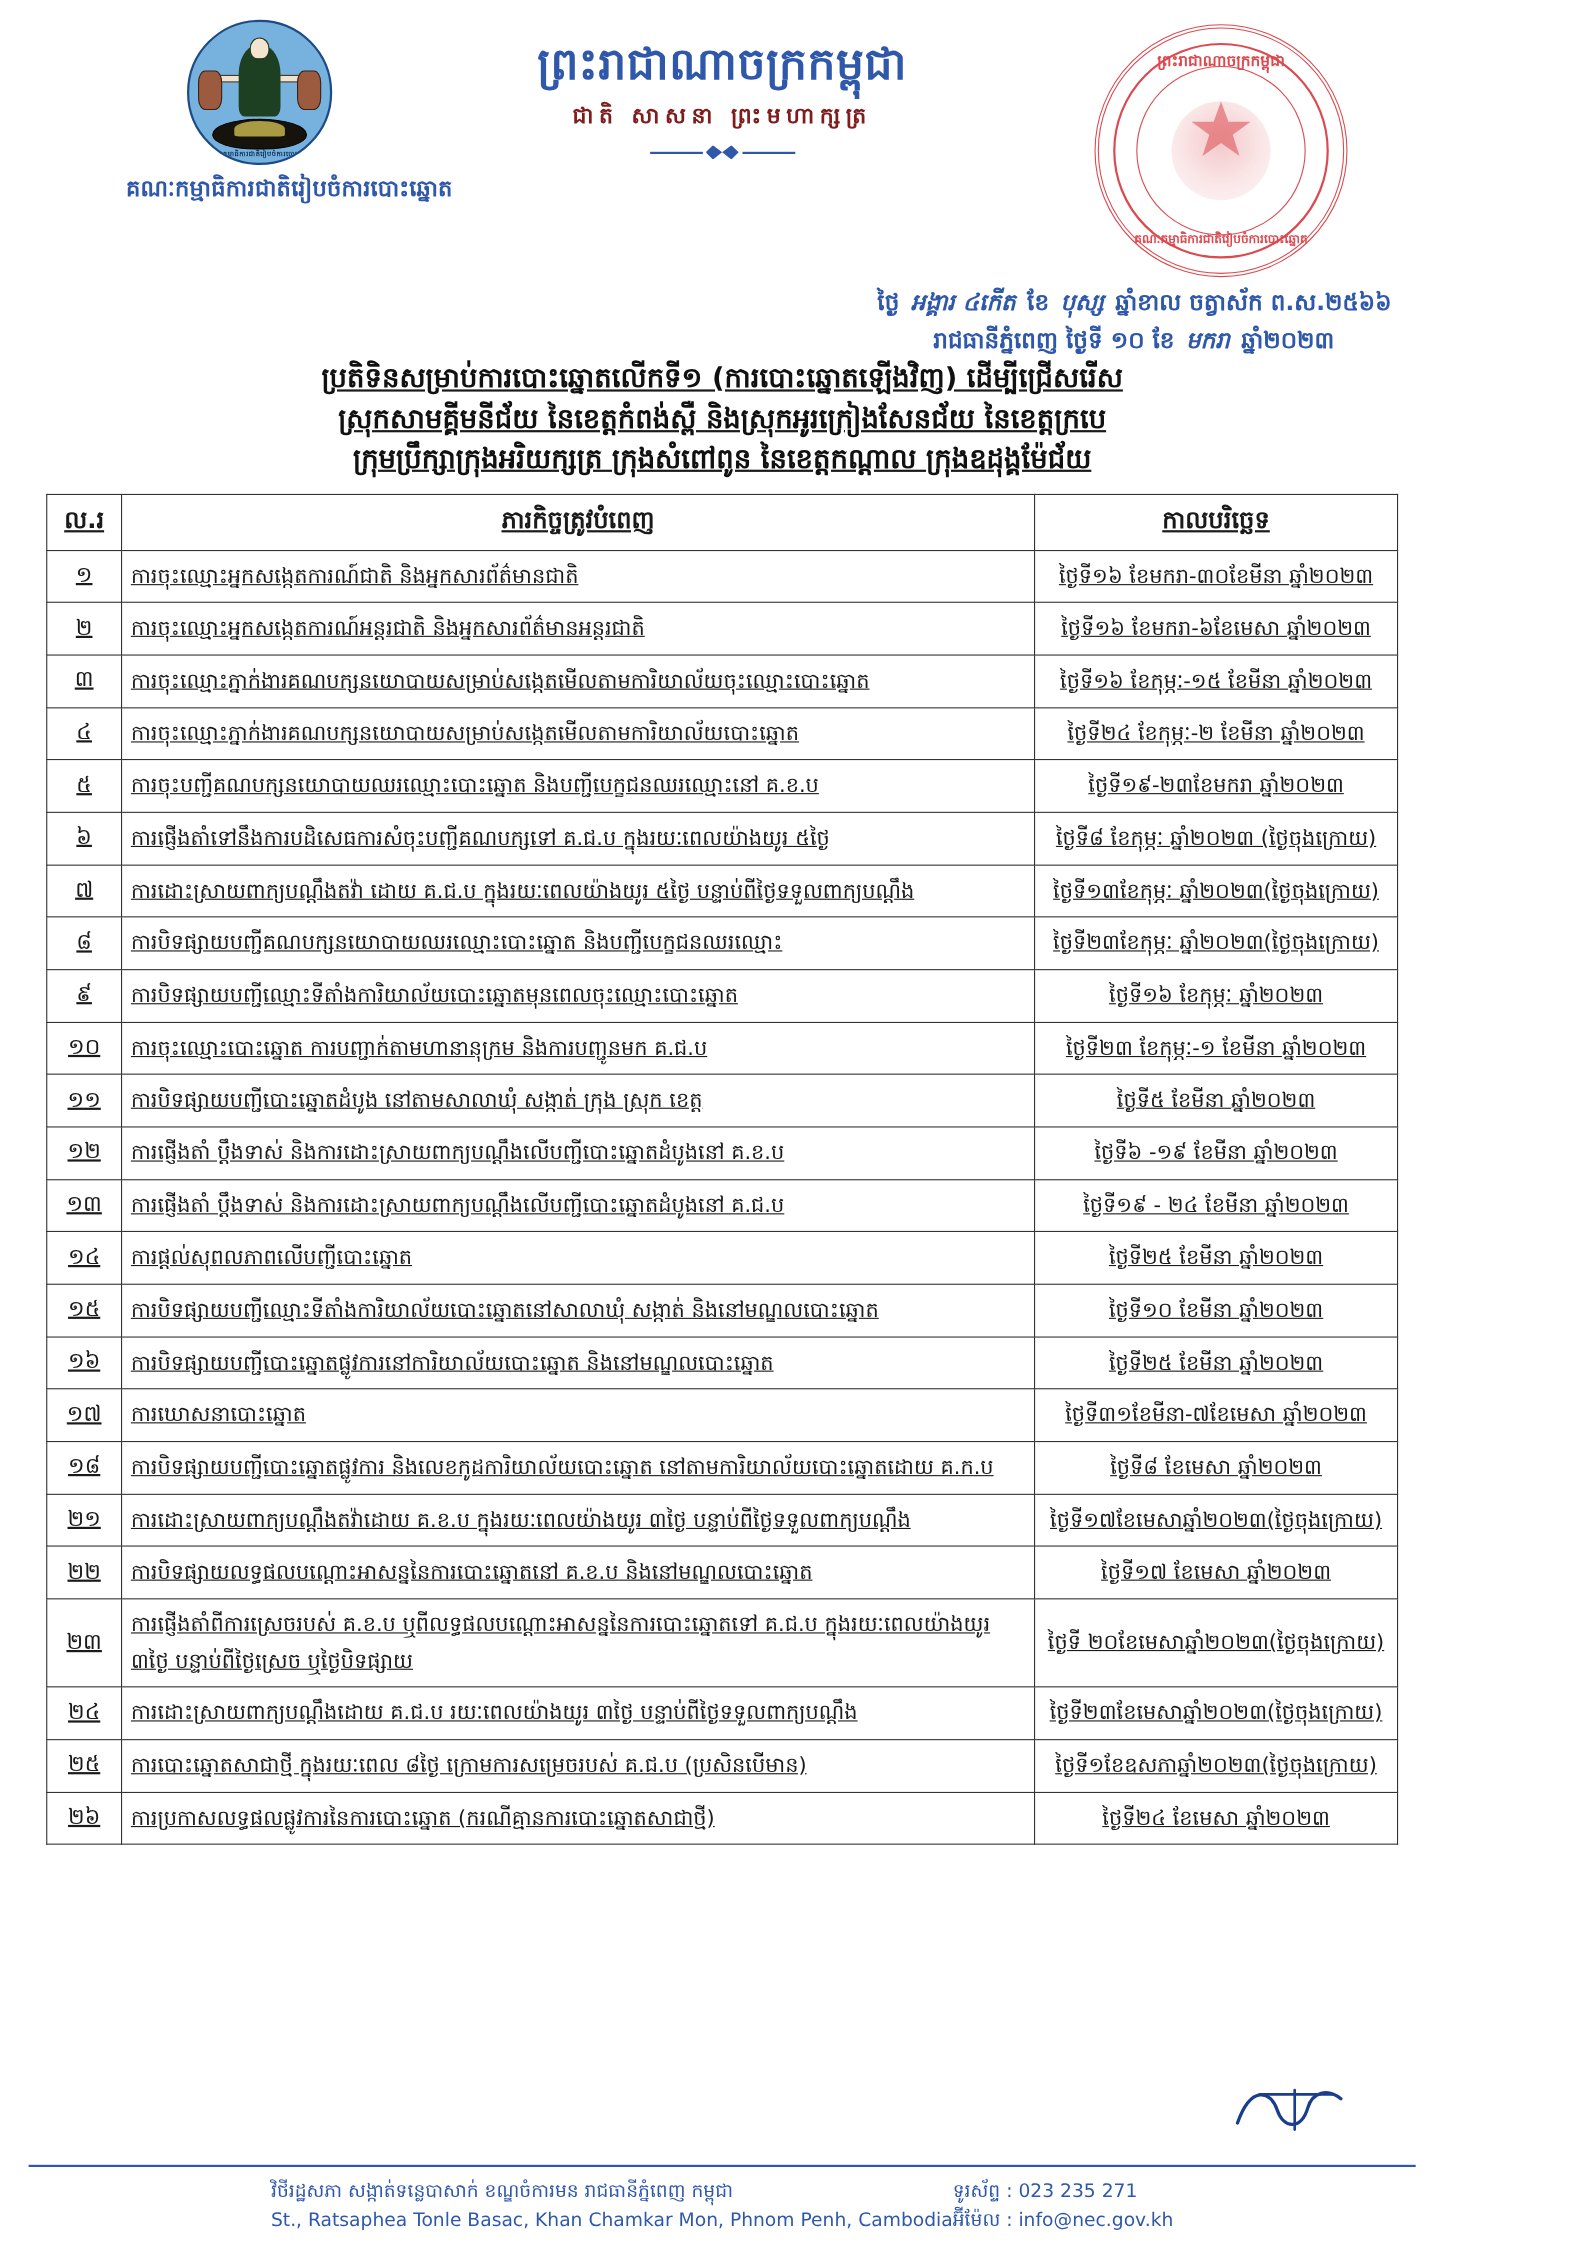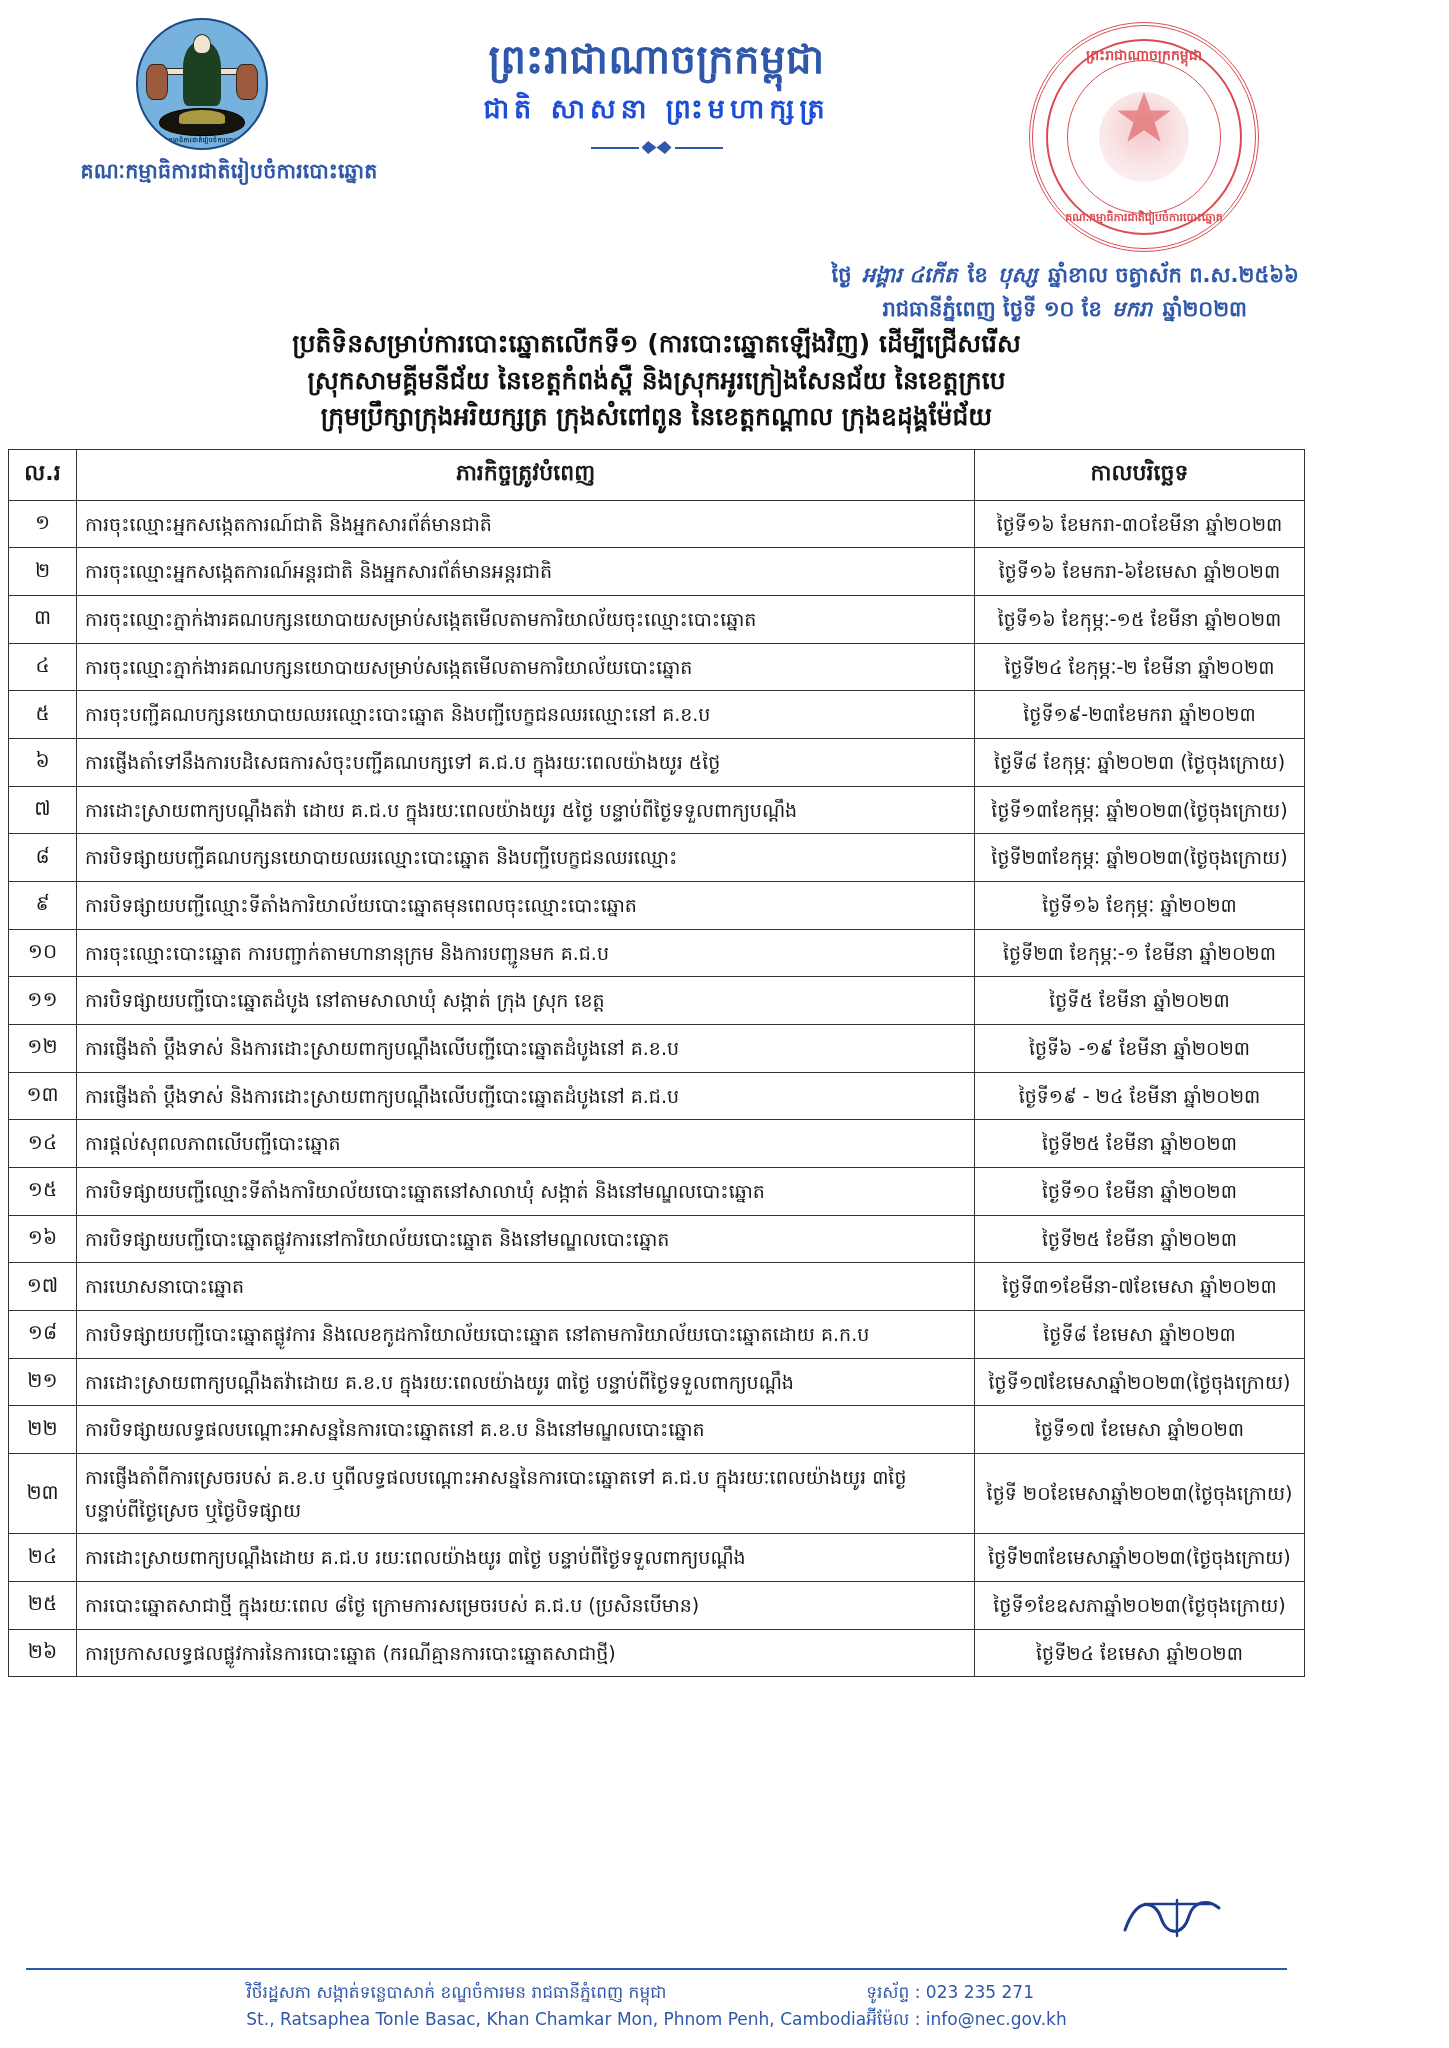--- a/index.html
+++ b/index.html
@@ -15,21 +15,22 @@
     font-family: "DejaVu Sans", "Liberation Sans", sans-serif;
     color: #1a1a1a;
     overflow: hidden;
   }
 
   .page {
     position: relative;
     width: 1313px;
     height: 2048px;
     box-sizing: border-box;
-    padding: 0 8px;
+    padding: 0 42px;
+    text-decoration: underline;
   }
 
   
   .header {
     position: relative;
     height: 330px;
   }
   .kingdom-block {
     position: absolute;
     left: 0; right: 0;
@@ -38,25 +39,25 @@
     color: #2d56a8;
   }
   .kingdom-line1 {
     font-size: 40px;
     font-weight: bold;
     letter-spacing: 0.5px;
     line-height: 1.25;
     color: #2f58ab;
   }
   .kingdom-line2 {
-    font-size: 27px;
+    font-size: 20px;
     font-weight: bold;
     letter-spacing: 5px;
     margin-top: 8px;
-    color: #1d4ed8;
+    color: #7f1d1d;
   }
   .divider-orn {
     margin: 10px auto 0;
     width: 132px;
     height: 14px;
     position: relative;
   }
   .divider-orn:before,
   .divider-orn:after {
     content: "";

